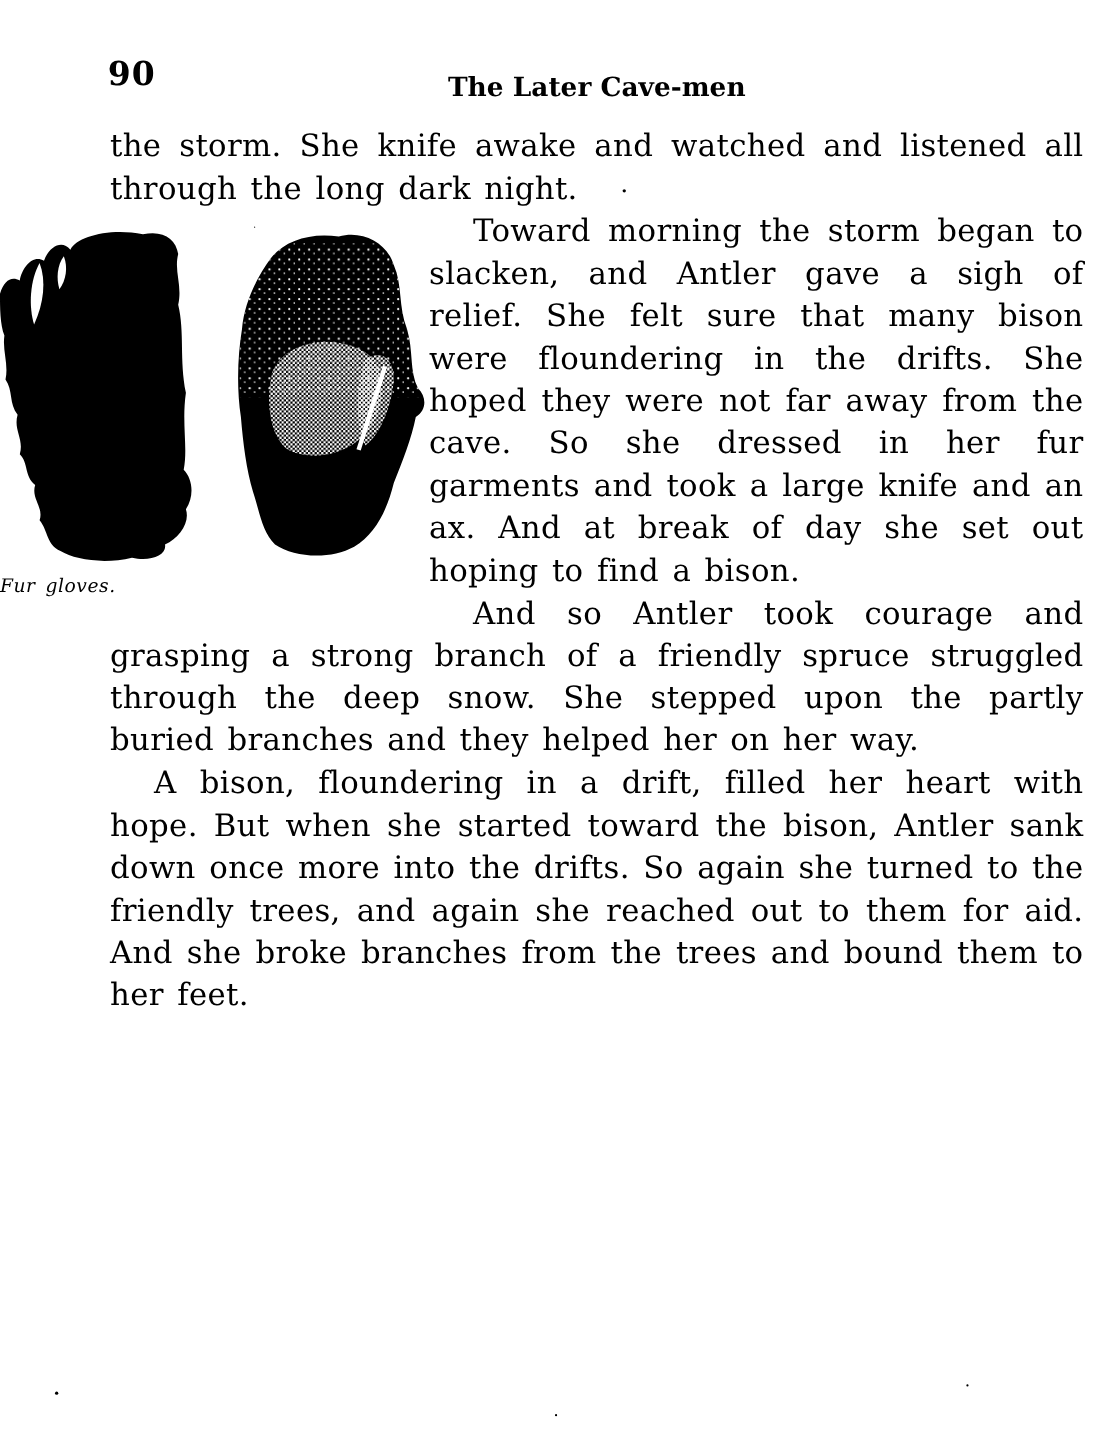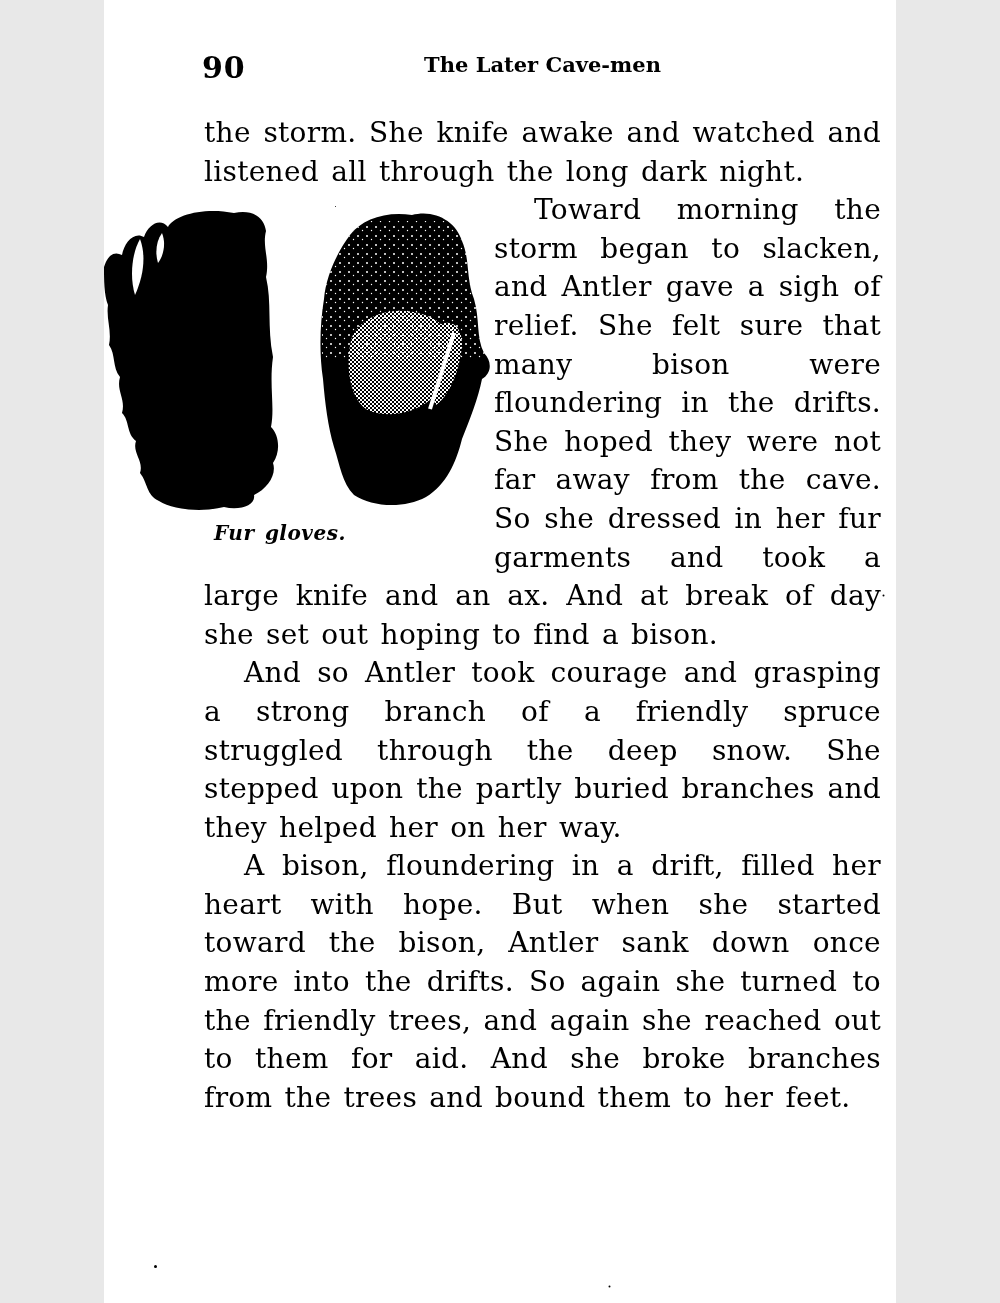--- a/index.html
+++ b/index.html
@@ -1,19 +1,19 @@
 <!DOCTYPE html>
 <html><head>
 <meta charset="utf-8">
 <title>The Later Cave-men — p. 90</title>
 <style>
   html, body { margin: 0; padding: 0; background: #e8e8e8; }
   .page {
     position: relative;
-    width: 792px;
+    width: 1000px;
     height: 1303px;
     margin: 0 auto;
     background: #ffffff;
     color: #000000;
     font-family: "DejaVu Serif", serif;
     overflow: hidden;
   }
   .pagehead {
     position: relative;
     height: 88px;
@@ -23,24 +23,24 @@
     left: 98px;
     top: 50px;
     font-weight: bold;
     font-size: 30px;
     letter-spacing: 1px;
   }
   .runtitle {
     position: absolute;
     left: 100px;
     right: 15px;
-    top: 52px;
+    top: 64px;
     text-align: center;
     font-weight: bold;
-    font-size: 21px;
+    font-size: 24px;
   }
   .text {
     padding: 26px 15px 0 100px;
     font-size: 28px;
     line-height: 38.6px;
     text-align: justify;
     word-spacing: 3px;
     letter-spacing: 0.3px;
   }
   .p { margin: 0; }
@@ -52,24 +52,23 @@
     padding: 0;
   }
   .gloves {
     display: block;
     margin-top: 16px;
     width: 388px;
     height: 306px;
   }
   .cap {
     font-style: italic;
-    font-weight: bold;
-    font-size: 20px;
+    font-weight: normal;
+    font-size: 17px;
     line-height: 28px;
-    padding-left: 110px;
     margin-top: 6px;
     letter-spacing: 0.5px;
   }
   
   .speck {
     position: absolute;
     left: 566px; top: 172px;
     width: 3px; height: 3px;
     background: #000;
     border-radius: 50%;

